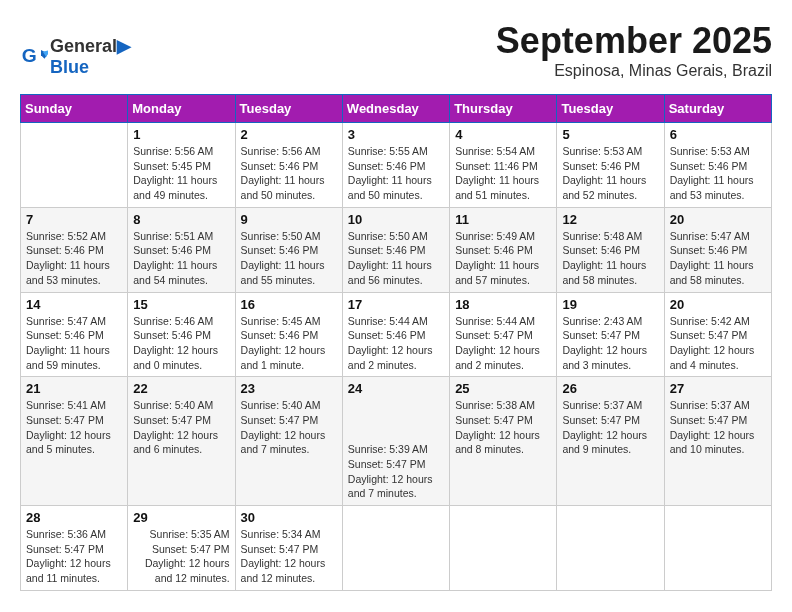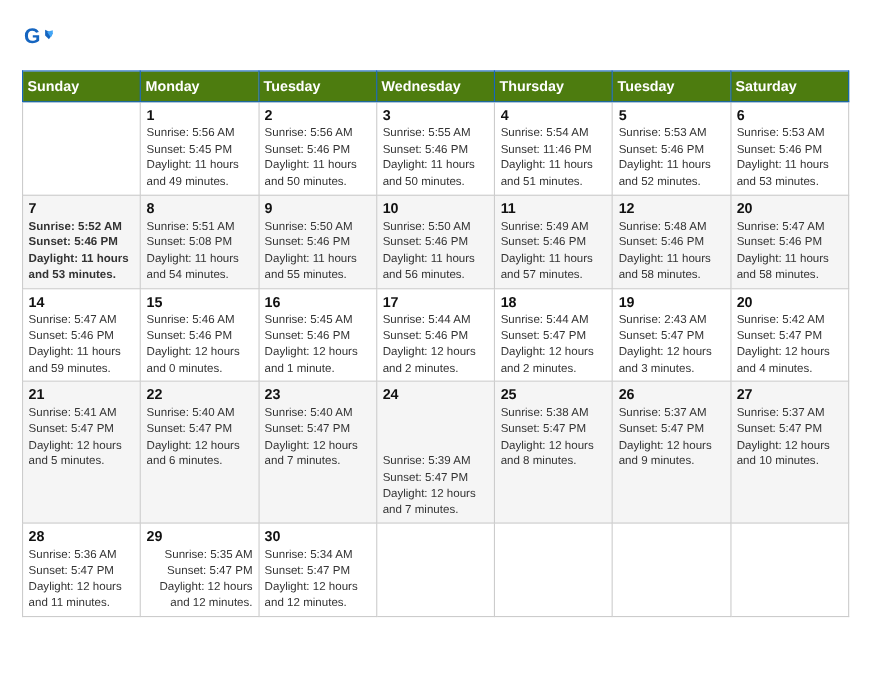--- a/index.html
+++ b/index.html
@@ -32,21 +32,21 @@
     .location-title {
       font-size: 16px;
       color: #333;
     }
     .calendar-table {
       width: 100%;
       border-collapse: collapse;
       font-size: 11px;
     }
     .calendar-table thead tr th {
-      background-color: #4d7c0f;
+      background-color: #a21caf;
       color: #fff;
       padding: 6px 4px;
       text-align: left;
       font-size: 13px;
       font-weight: bold;
       border: 1px solid #1565c0;
     }
     .calendar-table tbody tr td {
       border: 1px solid #ccc;
       vertical-align: top;
@@ -83,20 +83,28 @@
 </head>
 <body>
 
 <div class="top-row">
   <div class="header-logo">
     <svg class="logo-icon" viewBox="0 0 32 32">
       <text x="2" y="22" font-size="22" font-weight="bold" fill="#1565c0">G</text>
       <polygon points="24,8 32,12 28,18 24,14" fill="#1565c0"></polygon>
       <polygon points="26,10 34,8 30,16" fill="#42a5f5"></polygon>
     </svg>
+    <div>
+      <div style="font-size:18px;font-weight:bold;color:#333;">General<span style="color:#1565c0;">▶</span></div>
+      <div style="font-size:18px;font-weight:bold;color:#1565c0;">Blue</div>
+    </div>
+  </div>
+  <div class="title-section">
+    <div class="month-title">September 2025</div>
+    <div class="location-title">Espinosa, Minas Gerais, Brazil</div>
   </div>
 </div>
 
 <table class="calendar-table">
   <thead>
     <tr>
     <th>Sunday</th>
         <th>Monday</th>
         <th>Tuesday</th>
         <th>Wednesday</th>
@@ -147,29 +155,29 @@
           <div class="day-number">6</div>
           <div class="day-info" style="white-space: pre-line;">Sunrise: 5:53 AM
 Sunset: 5:46 PM
 Daylight: 11 hours
 and 53 minutes.</div>
         </td>
       </tr>
       <tr>
         <td>
           <div class="day-number">7</div>
-          <div class="day-info" style="white-space: pre-line; font-weight: bold;">Sunrise: 5:52 AM
+          <div class="day-info" style="white-space: pre-line;">Sunrise: 5:52 AM
 Sunset: 5:46 PM
 Daylight: 11 hours
 and 53 minutes.</div>
         </td>
         <td>
           <div class="day-number">8</div>
           <div class="day-info" style="white-space: pre-line;">Sunrise: 5:51 AM
-Sunset: 5:08 PM
+Sunset: 5:46 PM
 Daylight: 11 hours
 and 54 minutes.</div>
         </td>
         <td>
           <div class="day-number">9</div>
           <div class="day-info" style="white-space: pre-line;">Sunrise: 5:50 AM
 Sunset: 5:46 PM
 Daylight: 11 hours
 and 55 minutes.</div>
         </td>

